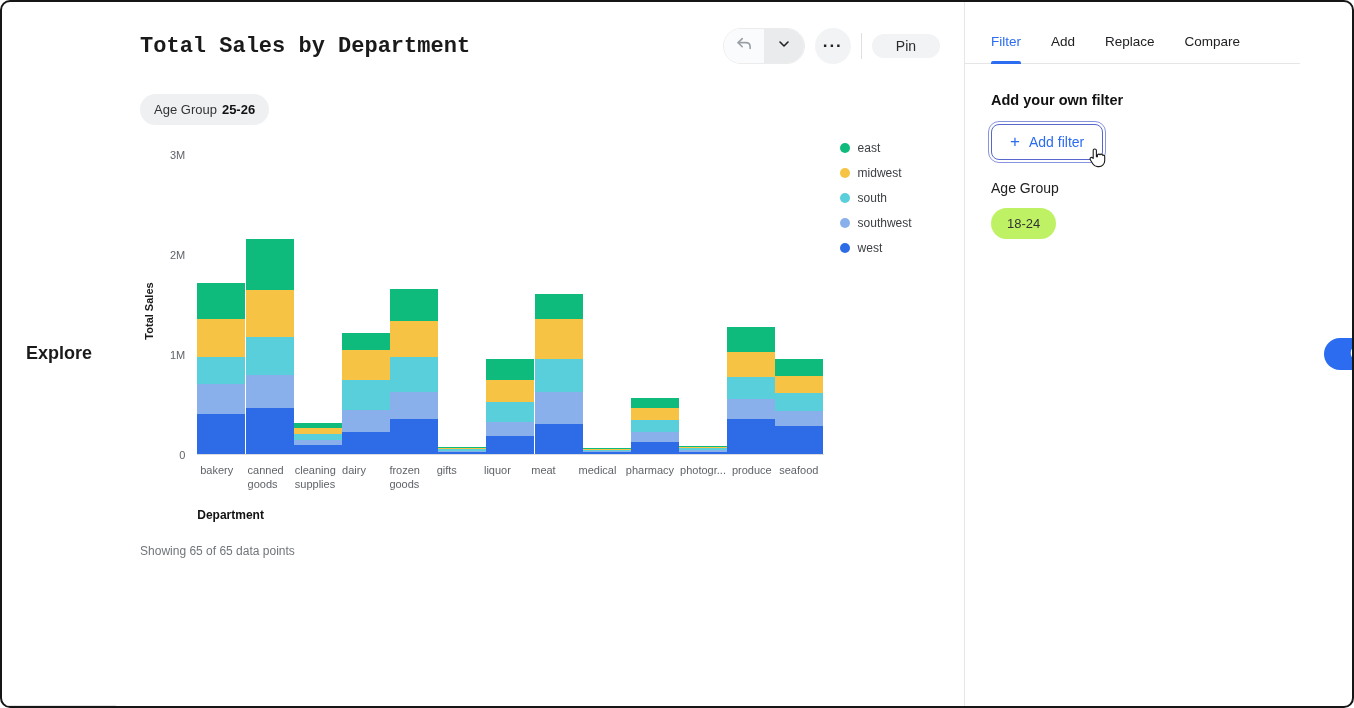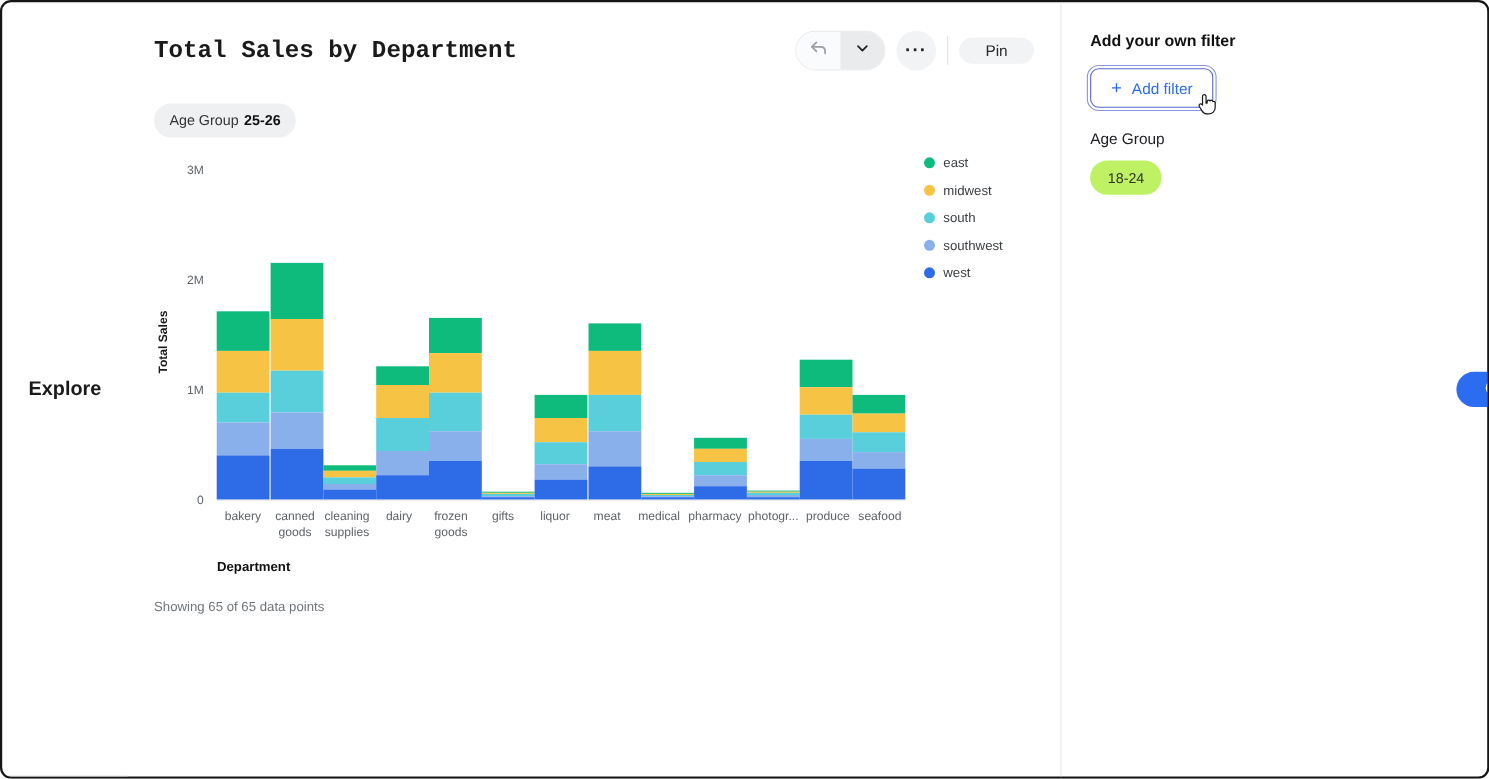--- a/index.html
+++ b/index.html
@@ -53,21 +53,21 @@
   .ylab { position:absolute; left:-34px; top:150px; transform: rotate(-90deg); transform-origin:center;
     width:90px; text-align:center; font-size:11px; font-weight:bold; color:#1a1a1a; }
   .yticks { width:42px; position:relative; height:300px; }
   .ytick { position:absolute; right:12px; font-size:11px; color:#5f6368; line-height:14px; }
   .plot-col { flex:1 1 auto; min-width:0; }
   .plot { height:300px; border-bottom:1px solid #dadce0; display:flex; align-items:flex-end; }
   .col { flex:1 1 0; display:flex; justify-content:center; align-items:flex-end; height:100%; }
   .bar { width:48px; display:flex; flex-direction:column; justify-content:flex-end; cursor:pointer; }
   .segment { width:100%; }
   .xlabels { display:flex; margin-top:8px; }
-  .xlab { flex:1 1 0; text-align:center; font-size:11px; color:#5f6368; line-height:1.3; padding:0 3px;
+  .xlab { flex:1 1 0; text-align:left; font-size:11px; color:#5f6368; line-height:1.3; padding:0 3px;
     word-wrap:break-word; }
   .x-title { text-align:left; font-size:12px; font-weight:bold; margin-top:16px; color:#111; }
   .legend { width:132px; padding-left:16px; margin-top:-14px; }
   .legend-item { display:flex; align-items:center; gap:8px; margin-bottom:11px; font-size:12px; color:#3c4043; cursor:pointer; }
   .legend-dot { width:10px; height:10px; border-radius:50%; flex:0 0 auto; }
   .footnote { margin: 22px 0 0 24px; font-size:12px; color:#70757a; }
 
   
   .tabs { display:flex; gap:30px; padding: 0 26px; border-bottom:1px solid #e6e6e6; }
   .tab { padding: 32px 0 14px 0; font-size:13.5px; color:#202124; cursor:pointer; position:relative; }
@@ -311,20 +311,26 @@
               <span class="legend-dot" style="background: rgb(46, 107, 230);"></span>
               <span>west</span>
             </div>
           </div>
       </div>
 
       <div class="footnote">Showing 65 of 65 data points</div>
     </div>
 
     <div class="side">
+      <div class="tabs">
+        <div class="tab active">Filter</div>
+        <div class="tab">Add</div>
+        <div class="tab">Replace</div>
+        <div class="tab">Compare</div>
+      </div>
 
       <div class="panel-body">
         <div class="panel-h">Add your own filter</div>
 
         <div class="add-filter-wrap">
           <button class="add-filter-btn">
             <span class="plus">+</span>
             <span>Add filter</span>
           </button>
           <span class="cursor-icon">

